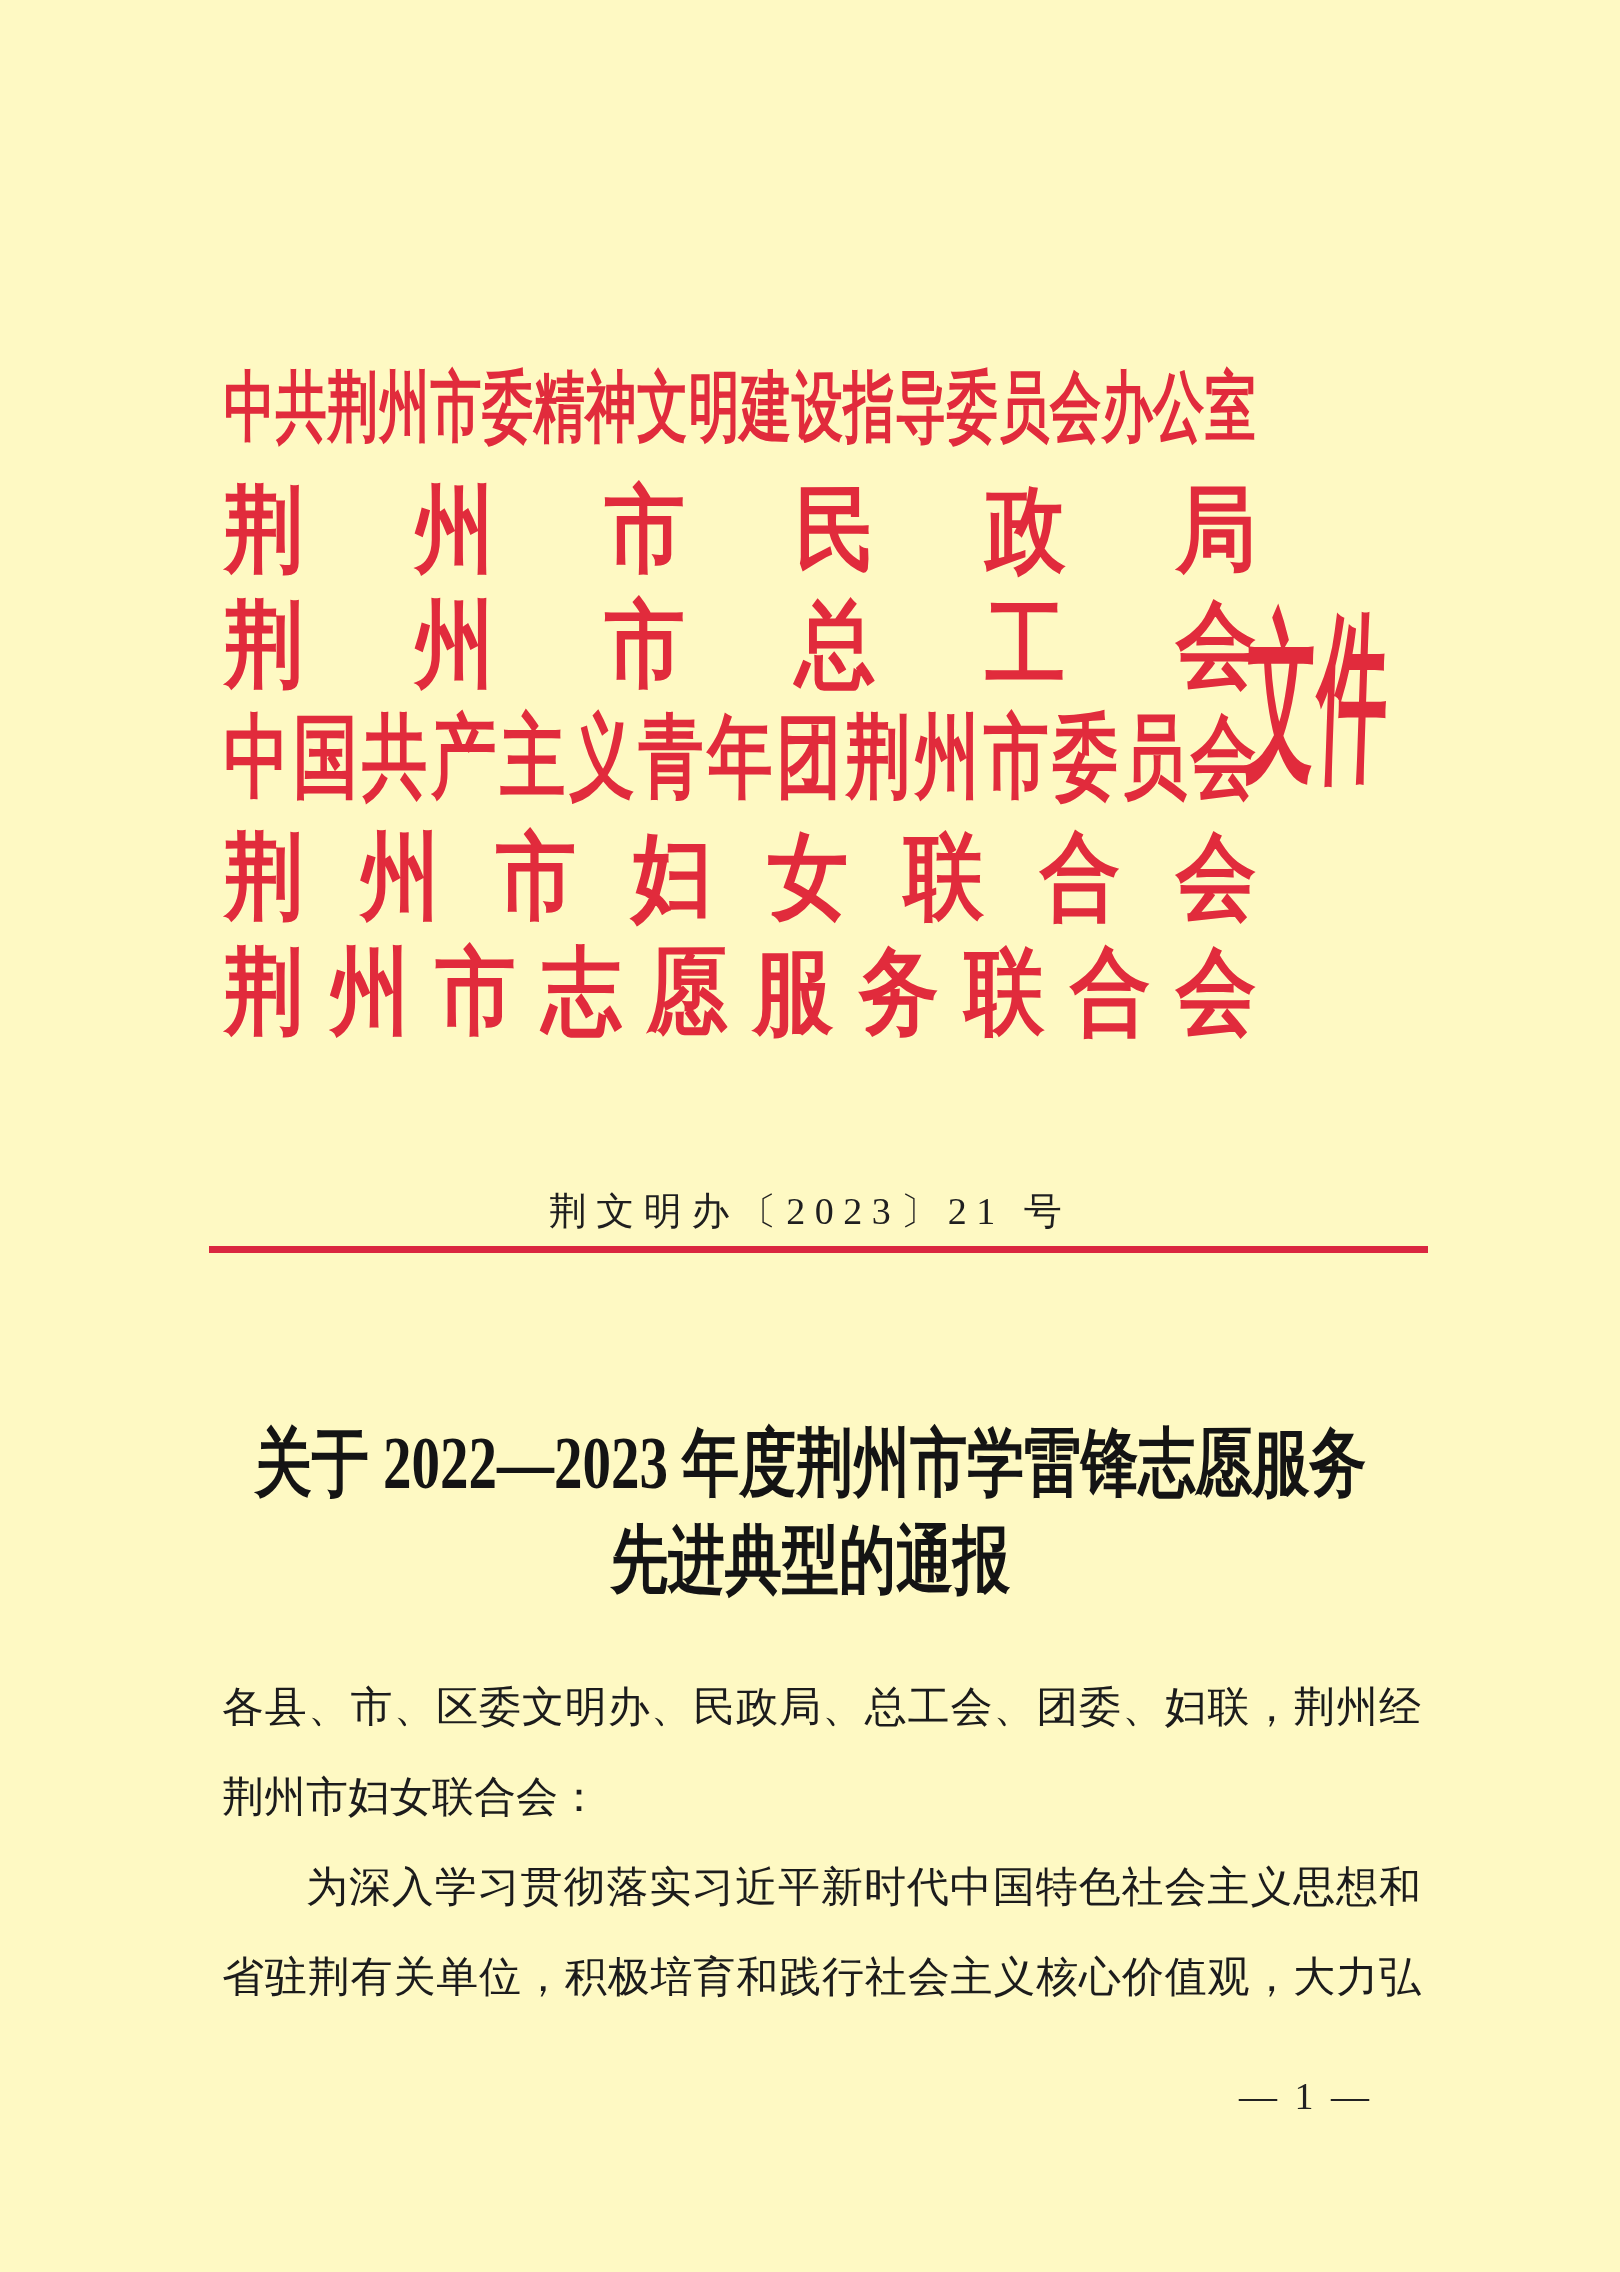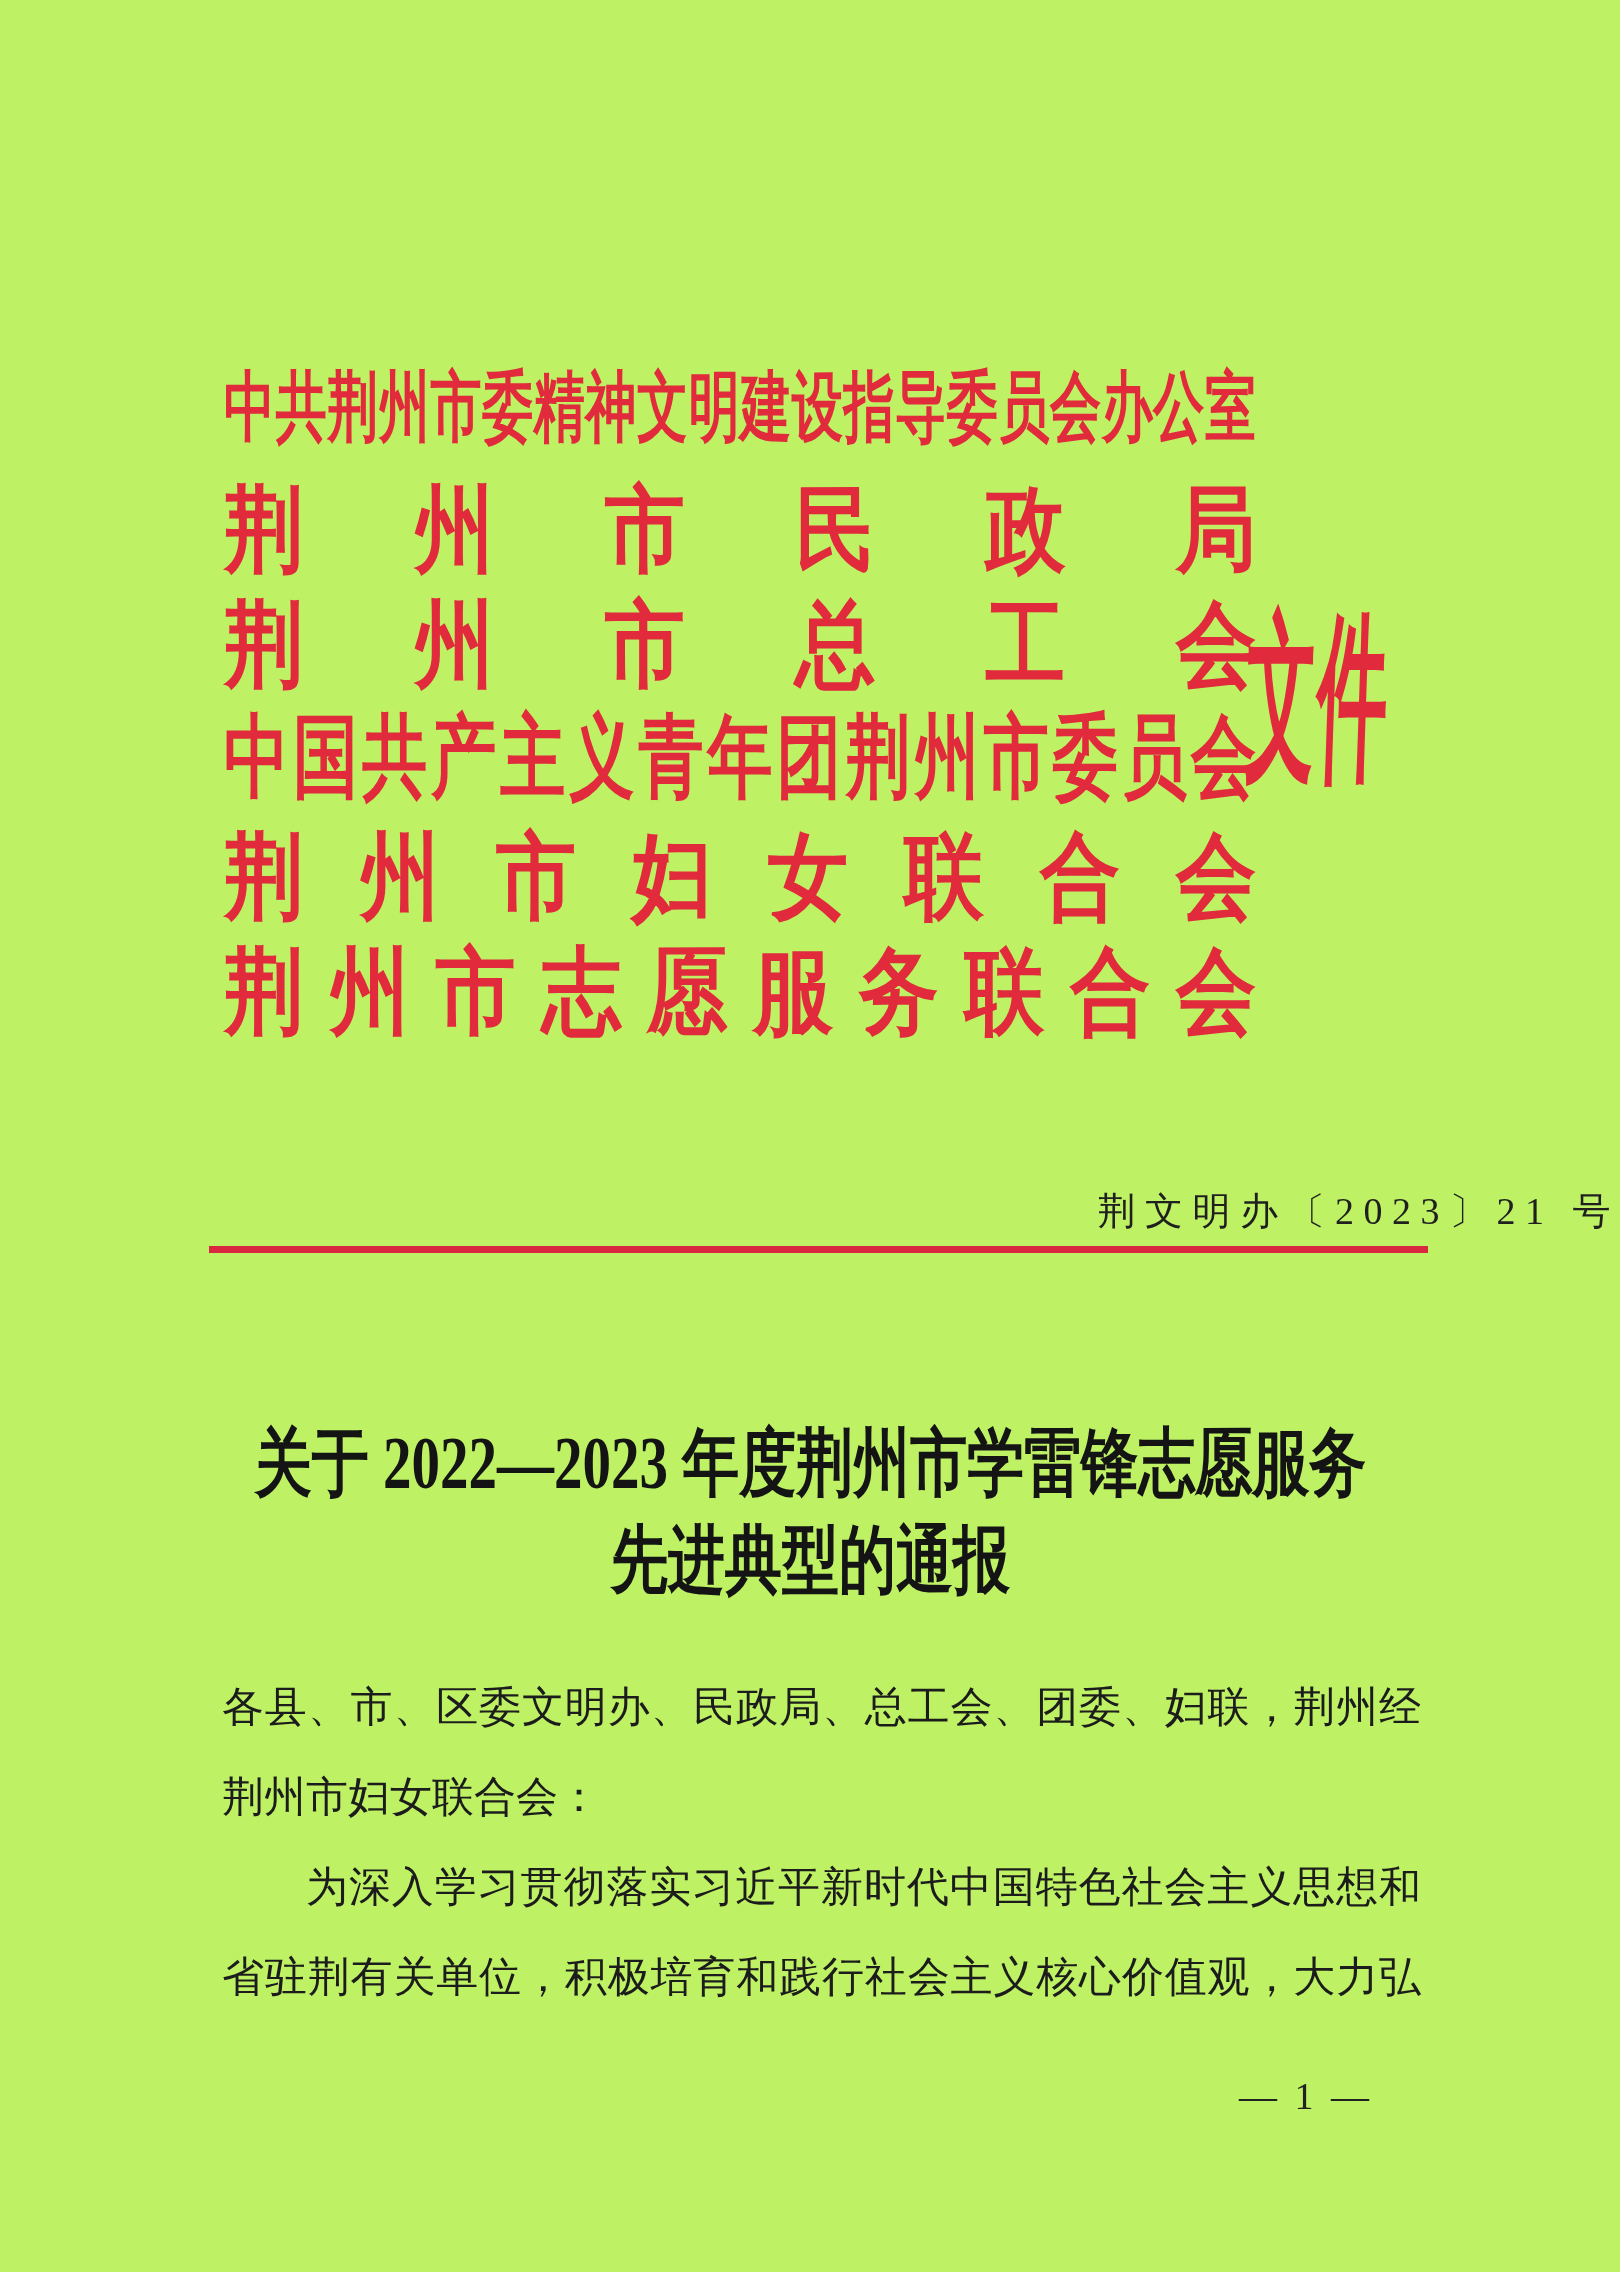--- a/index.html
+++ b/index.html
@@ -1,20 +1,20 @@
 <!DOCTYPE html>
 <html style="font-size:10.8px"><head>
 <meta charset="utf-8">
 <style>
   html,body { margin:0; padding:0; background:#e8e8e8; }
   .page {
     position:relative;
     width:1620px; height:2273px;
     margin:0 auto;
-    background:#bef264;
+    background:#fef9c3;
     font-family:"Liberation Serif","DejaVu Serif",serif;
     overflow:hidden;
     color:#1d1d1d;
   }
 
   
   .hline {
     position:absolute;
     left:224px; width:1032px;
     color:#e12b3c;
@@ -43,21 +43,21 @@
     letter-spacing:1.4px;
     transform:scaleY(2.6) skewX(-5deg);
     transform-origin:0 0;
     white-space:nowrap;
   }
 
   
   .docnum {
     position:absolute;
     top:1192px; left:0; width:100%;
-    text-align:right;
+    text-align:center;
     font-size:38px;
     letter-spacing:9.5px;
     color:#1f1f1f;
     line-height:1;
   }
   .rule {
     position:absolute;
     left:209px; top:1246px;
     width:1219px; height:7.4px;
     background:#da2740;

